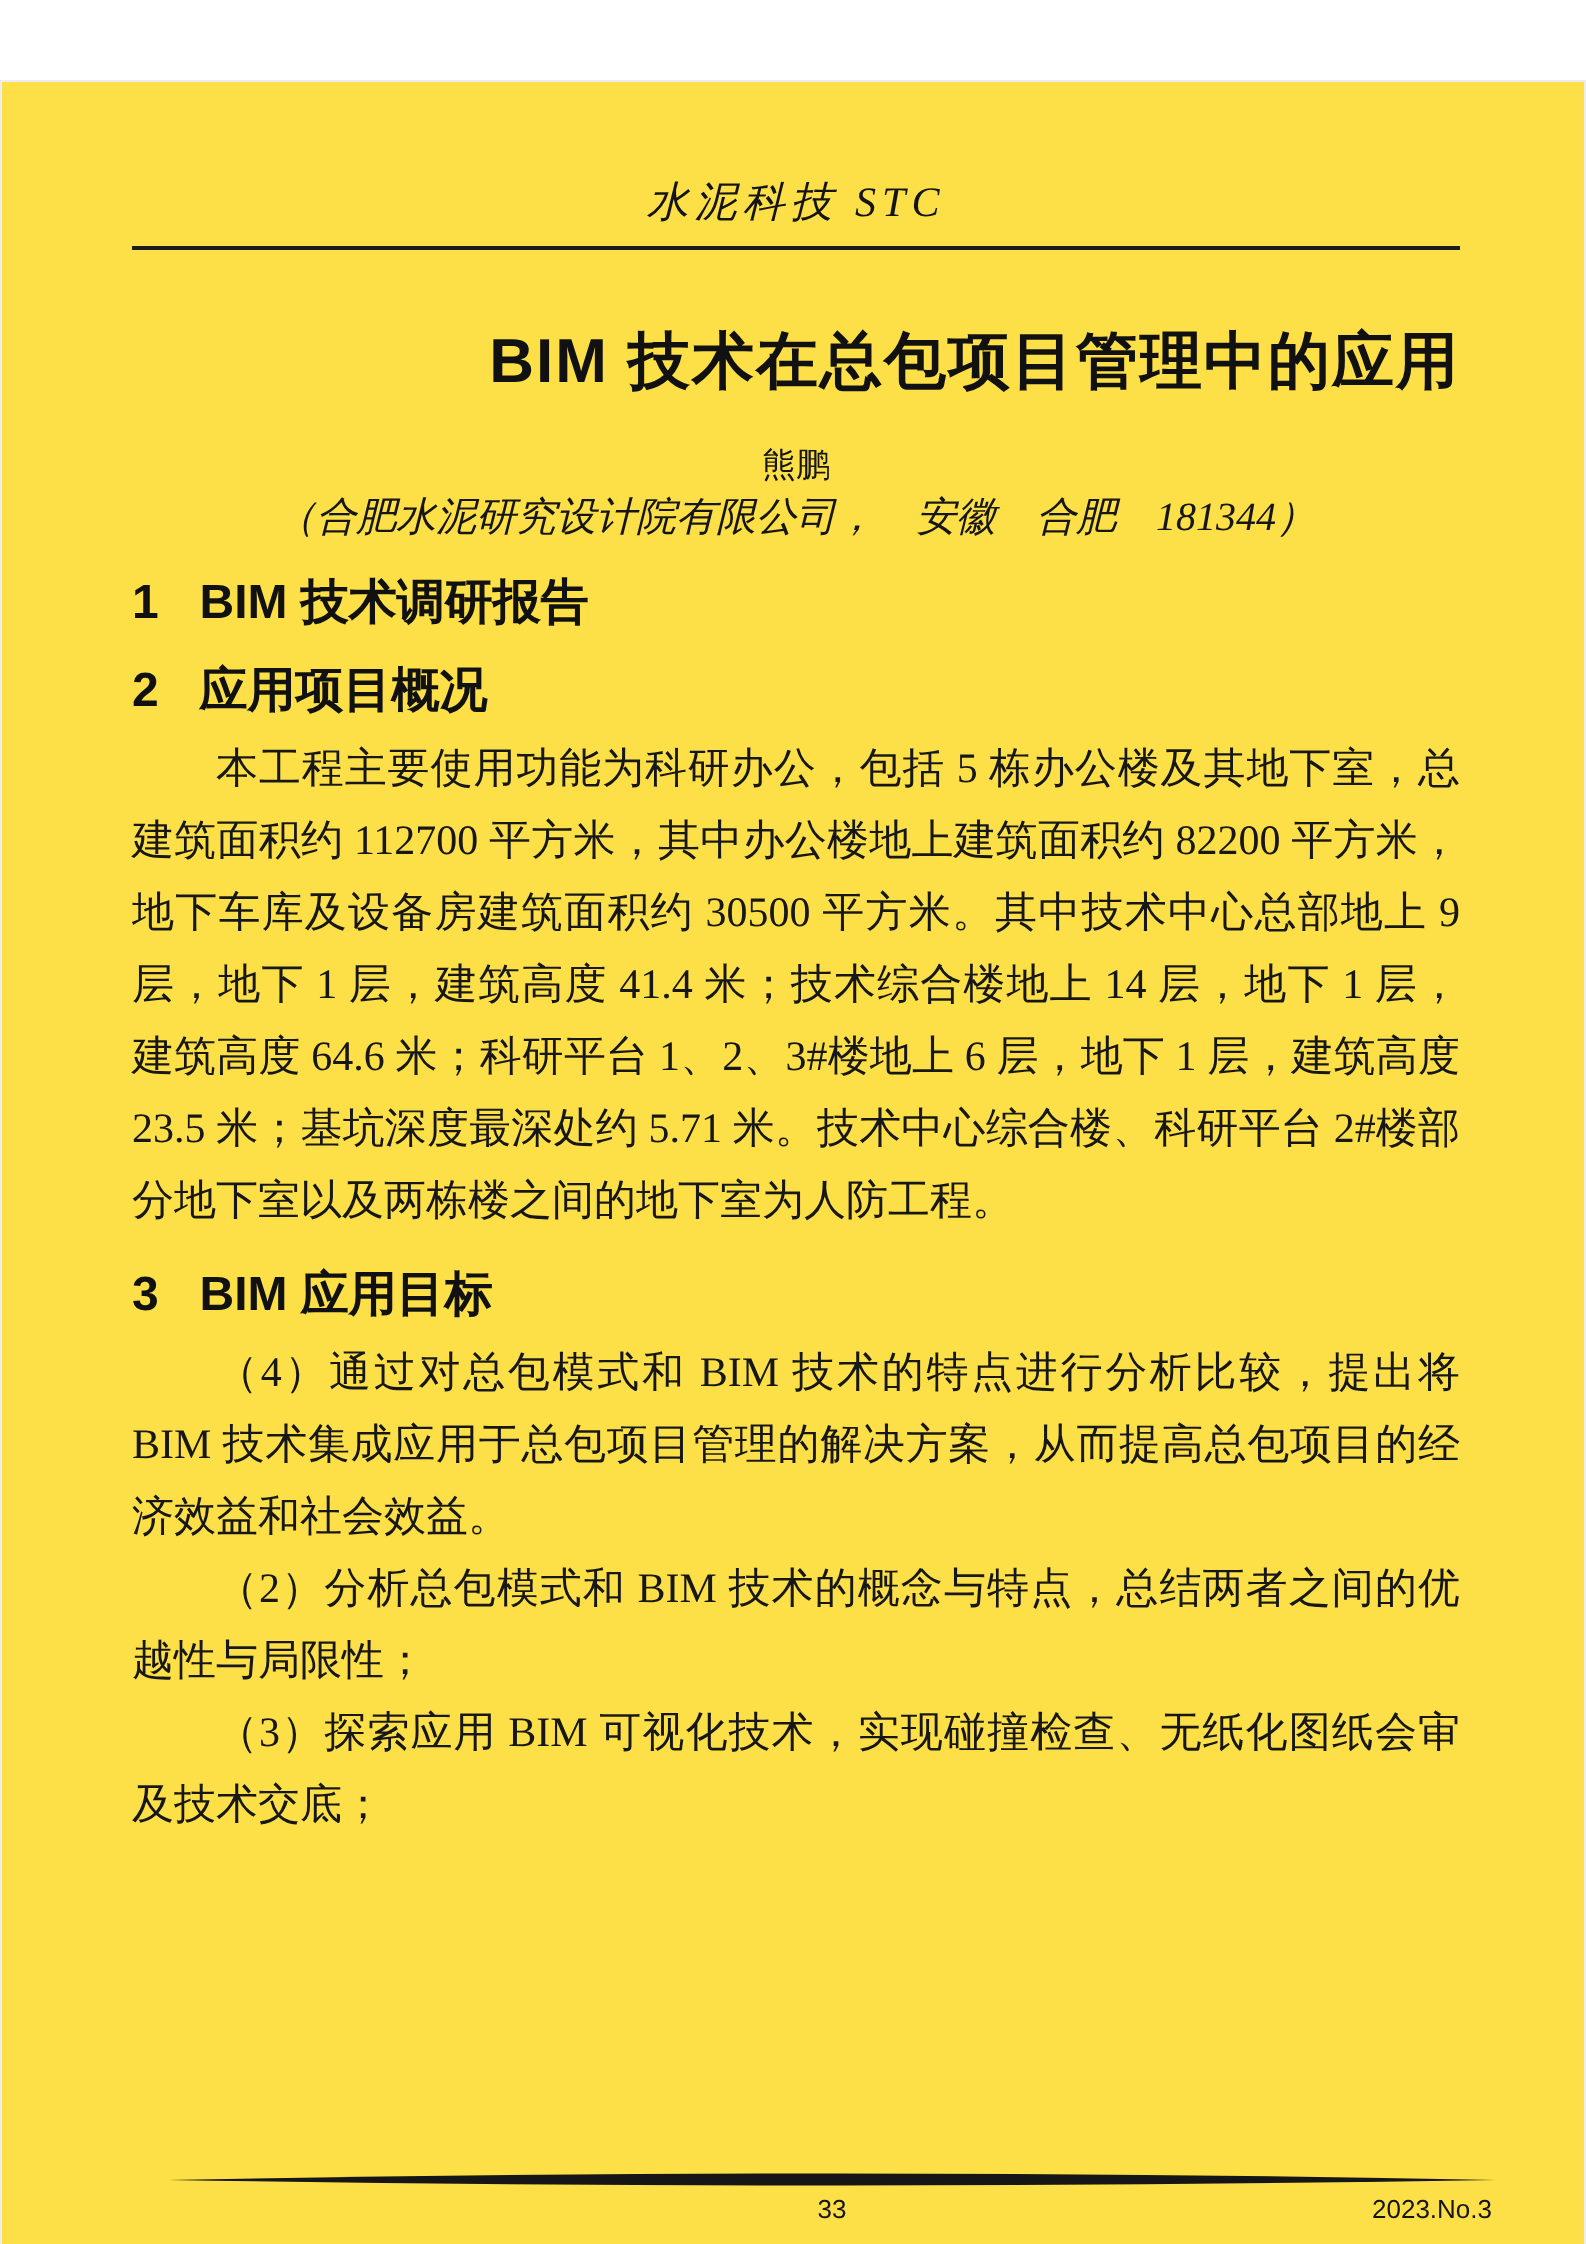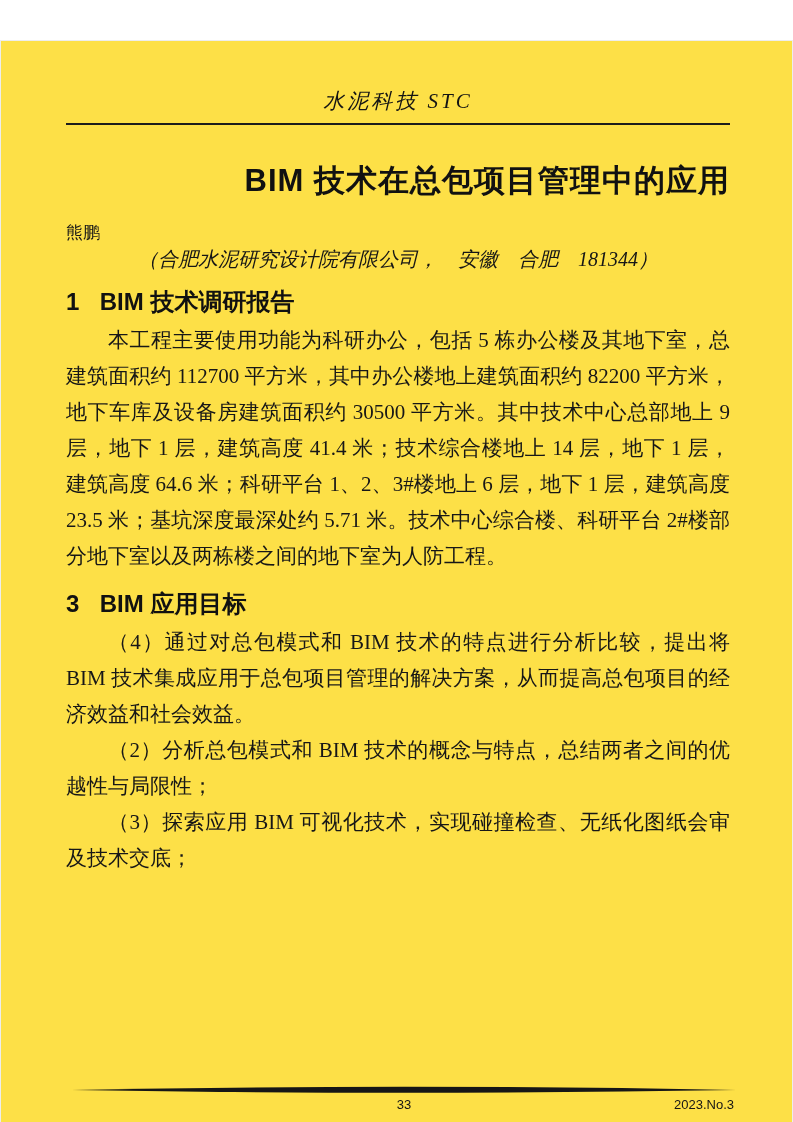--- a/index.html
+++ b/index.html
@@ -48,21 +48,21 @@
     text-align: right;
     font-family: "Liberation Sans", "DejaVu Sans", sans-serif;
     font-weight: bold;
     font-size: 31px;
     line-height: 42px;
     letter-spacing: 1px;
     color: #111;
   }
   .author {
     margin-top: 20px;
-    text-align: left;
+    text-align: center;
     font-size: 17px;
     line-height: 22px;
   }
   .affiliation {
     margin-top: 2px;
     text-align: center;
     font-style: italic;             
     font-size: 20px;
     line-height: 26px;
   }
@@ -83,21 +83,21 @@
     line-height: 36px;
     text-align: justify;
     text-indent: 2em;
     color: #171717;
   }
 
   
   .page-footer {
     position: absolute;
     top: 1046px;
-    left: 72px;
+    left: 84px;
     width: 664px;
   }
   .footer-rule { display: block; width: 664px; height: 8px; }
   .footer-text {
     position: relative;
     margin-top: 2px;
     height: 17px;
     font-family: "Liberation Sans", "DejaVu Sans", sans-serif;
     font-size: 13px;
     line-height: 17px;
@@ -124,20 +124,23 @@
 
     <div class="affiliation">（合肥水泥研究设计院有限公司，　安徽　合肥　181344）</div>
 
     <section>
       <h2 class="section-heading">
         <span class="sec-num">1</span><span>BIM 技术调研报告</span>
       </h2>
     </section>
 
     <section>
+      <h2 class="section-heading">
+        <span class="sec-num">2</span><span>应用项目概况</span>
+      </h2>
       <p class="body-para">本工程主要使用功能为科研办公，包括 5 栋办公楼及其地下室，总建筑面积约 112700 平方米，其中办公楼地上建筑面积约 82200 平方米，地下车库及设备房建筑面积约 30500 平方米。其中技术中心总部地上 9 层，地下 1 层，建筑高度 41.4 米；技术综合楼地上 14 层，地下 1 层，建筑高度 64.6 米；科研平台 1、2、3#楼地上 6 层，地下 1 层，建筑高度 23.5 米；基坑深度最深处约 5.71 米。技术中心综合楼、科研平台 2#楼部分地下室以及两栋楼之间的地下室为人防工程。</p>
     </section>
 
     <section>
       <h2 class="section-heading">
         <span class="sec-num">3</span><span>BIM 应用目标</span>
       </h2>
       <p class="body-para">（4）通过对总包模式和 BIM 技术的特点进行分析比较，提出将 BIM 技术集成应用于总包项目管理的解决方案，从而提高总包项目的经济效益和社会效益。</p>
       <p class="body-para">（2）分析总包模式和 BIM 技术的概念与特点，总结两者之间的优越性与局限性；</p>
       <p class="body-para">（3）探索应用 BIM 可视化技术，实现碰撞检查、无纸化图纸会审及技术交底；</p>

